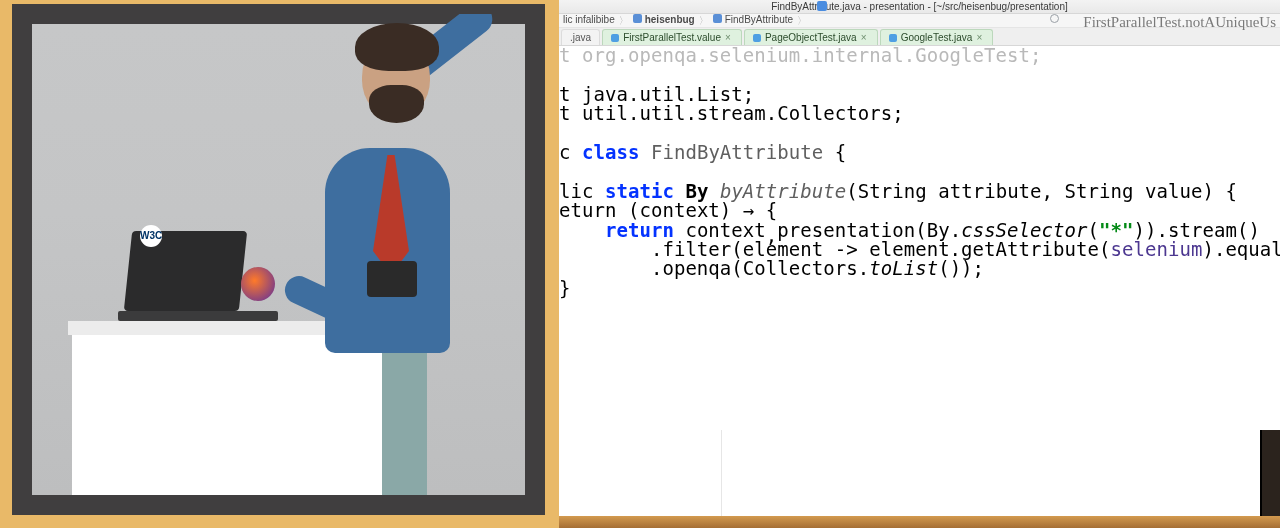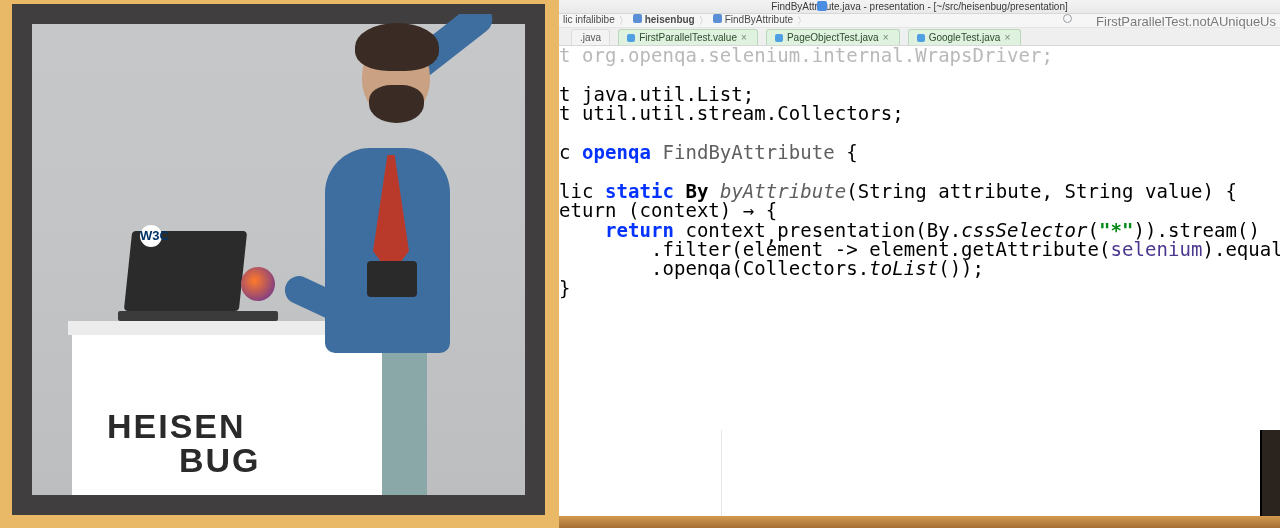--- a/index.html
+++ b/index.html
@@ -16,21 +16,21 @@
     background:#fff; }
   .lectern-top{ position:absolute; left:36px; bottom:160px; width:318px; height:14px;
     background:#ececec; }
   .lectern-stand{ position:absolute; left:320px; bottom:0; width:75px; height:280px;
     background:#8aa8a7; }
   .laptop-base{ position:absolute; left:86px; bottom:174px; width:160px; height:10px;
     background:#3b3b3c; border-radius:2px; }
   .laptop-screen{ position:absolute; left:96px; bottom:184px; width:115px; height:80px;
     background:#2b2b2c; border-radius:4px; transform:skewX(-6deg); }
   .w3c{ position:absolute; left:108px; bottom:248px; width:22px; height:22px;
-    border-radius:50%; background:#fff; font-size:13px; color:#036; text-align:right;
+    border-radius:50%; background:#fff; font-size:10px; color:#036; text-align:right;
     line-height:22px; font-weight:bold; }
   .fox{ position:absolute; left:209px; bottom:194px; width:34px; height:34px;
     border-radius:50%; background:radial-gradient(circle at 40% 40%,#ff7a29,#5a2ca0); }
   .speaker{ position:absolute; left:245px; bottom:142px; width:170px; height:320px; }
   .torso{ position:absolute; left:48px; bottom:0; width:125px; height:205px;
     background:#3e6e9f; border-radius:45px 45px 10px 10px; }
   .arm-l{ position:absolute; left:6px; bottom:40px; width:70px; height:28px;
     background:#3e6e9f; border-radius:14px; transform:rotate(25deg); }
   .arm-r{ position:absolute; right:-58px; top:8px; width:150px; height:30px;
     background:#3e6e9f; border-radius:15px; transform:rotate(-38deg); }
@@ -57,23 +57,23 @@
   .title-icon{ position:absolute; left:258px; top:1px; width:10px; height:10px;
     background:#4b8de0; border-radius:2px; }
   .crumbbar{ height:14px; background:#f6f6f6; border-bottom:1px solid #e5e5e5;
     display:flex; align-items:flex-start; gap:2px; padding:0 4px; color:#4b4b4b; font-size:10px;}
   .crumbbar .sep{ color:#b0b0b0; margin:0 2px;}
   .crumbbar .spacer{ flex:1; }
   .crumb-icon{ display:inline-block; width:9px; height:9px; border-radius:2px;
     background:#5a8fd6; vertical-align:-1px; margin-right:1px; }
   .marker-icon{ display:inline-block; width:9px; height:9px; border-radius:50%;
     border:1px solid #9aa0a6; vertical-align:-1px; }
-  .run-side{ color:#7a7a7a; font-size:13px; }
+  .run-side{ color:#7a7a7a; font-size:15px;font-family:Liberation Serif, serif; }
   .tabs{ height:18px; background:#efefef; border-bottom:1px solid #d7d7d7;
-    display:flex; align-items:flex-end; gap:8px; padding-left:12px; font-size:10px; }
+    display:flex; align-items:flex-end; gap:2px; padding-left:2px; font-size:10px; }
   .tab{ height:16px; padding:0 8px; display:flex; align-items:center; gap:4px;
     background:#dff1df; border:1px solid #bcd8bc; border-bottom:none;
     border-radius:3px 3px 0 0; color:#2c4c2c; cursor:pointer; }
   .tab .ticon{ width:8px; height:8px; border-radius:2px; background:#4f9fe3; }
   .tab .close{ width:8px; height:8px; color:#6f8f6f; font-size:10px; line-height:8px; }
   .tab.plain{ background:#f3f3f3; border-color:#dcdcdc; color:#555; }
   .editor{ position:absolute; left:0; right:0; top:46px; bottom:0; padding:0 10px 0 0;
     font-family:"Menlo","DejaVu Sans Mono",monospace; font-size:19px; line-height:19.4px;
     color:#000; white-space:pre; overflow:hidden; letter-spacing:0.05px; }
   .kw{ color:#0433ff; font-weight:bold; }
@@ -109,24 +109,20 @@
       <div class="arm-r"></div>
       <div class="arm-l"></div>
       <div class="torso"></div>
       <div class="lanyard"></div>
       <div class="badge"></div>
       <div class="head"></div>
       <div class="hair"></div>
       <div class="beard"></div>
     </div>
 
-    <div class="logo">
-      <span>HEISEN</span>
-      <span class="l2">BUG</span>
-    </div>
   </div>
 </div>
 
 <div class="ide">
 
   <div class="titlebar">
     <span class="title-icon"></span>
     <span>FindByAttribute.java - presentation - [~/src/heisenbug/presentation]</span>
   </div>
 
@@ -159,26 +155,26 @@
       <span>PageObjectTest.java</span>
       <span class="close">×</span>
     </div>
     <div class="tab">
       <span class="ticon"></span>
       <span>GoogleTest.java</span>
       <span class="close">×</span>
     </div>
   </div>
 
-  <div class="editor"><span style="color:#b9b9b9">t org.openqa.selenium.internal.WrapsDriver;</span>
+  <div class="editor"><span style="color:#b9b9b9">t org.openqa.selenium.internal.GoogleTest;</span>
 
 <span>t </span><span>java.util.List;</span>
 <span>t </span><span>util.util.stream.Collectors;</span>
 
-<span>c </span><span class="kw">openqa</span><span> </span><span class="mname">FindByAttribute</span><span> {</span>
+<span>c </span><span class="kw">class</span><span> </span><span class="mname">FindByAttribute</span><span> {</span>
 
 <span>lic </span><span class="kw">static</span><span> </span><span class="type">By</span><span> </span><span class="mname ital">byAttribute</span><span>(String attribute, String value) {</span>
 <span>eturn</span><span> (context) </span><span class="arrow">→</span><span> {</span>
 <span>    </span><span class="kw">return</span><span> context</span><span style="position:relative;top:5px">,</span><span>presentation(By.</span><span class="ital">cssSelector</span><span>(</span><span class="str">"*"</span><span>)).stream()</span>
 <span>        .filter(element -&gt; element.getAttribute(</span><span class="param">selenium</span><span>).equals(</span>
 <span>        .openqa(Collectors.</span><span class="ital">toList</span><span>());</span>
 <span>}</span></div>
 </div>
 
 <div class="bottom-strip"></div>

